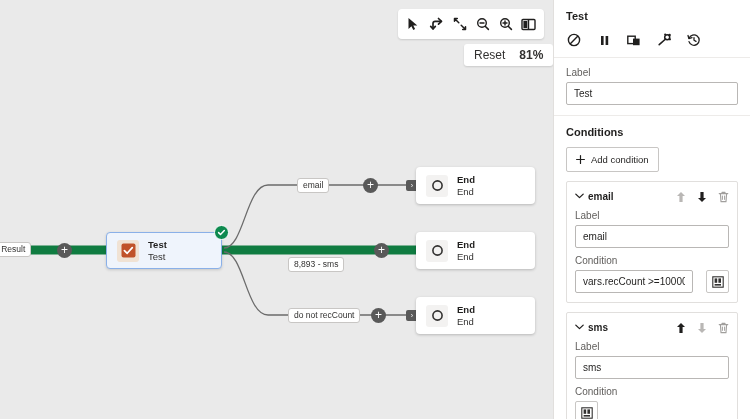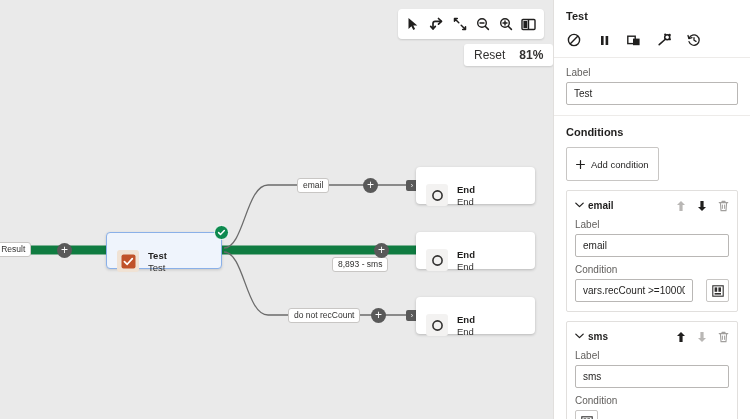--- a/index.html
+++ b/index.html
@@ -45,21 +45,21 @@
   }
   .zoomctl .reset { cursor: pointer; }
   .zoomctl .pct { font-weight: bold; }
 
   
   .node {
     position: absolute;
     background: #ffffff;
     border-radius: 4px;
     box-shadow: 0 1px 3px rgba(0,0,0,.22);
-    display: flex; align-items: flex-start;
+    display: flex; align-items: center;
     padding: 17px 10px;
     cursor: pointer;
   }
   .node .nico {
     width: 22px; height: 22px; border-radius: 3px;
     display: flex; align-items: center; justify-content: center;
     margin-right: 9px; flex: 0 0 auto;
   }
   .node .ntxt { line-height: 1.25; }
   .node .ntitle { font-size: 9.5px; font-weight: bold; color: #201f1e; }
@@ -134,21 +134,21 @@
     background: #ffffff;
     font-family: "Liberation Sans", sans-serif;
     font-size: 10px; color: #201f1e;
     padding: 0 7px;
     outline: none;
   }
   .sec-head { font-size: 11px; font-weight: bold; color: #201f1e; }
   .btn-add {
     margin-top: 9px;
     display: inline-flex; align-items: center; gap: 6px;
-    height: 34px; padding: 0 9px;
+    height: 25px; padding: 0 9px;
     border: 1px solid #c8c6c4; border-radius: 2px;
     background: #ffffff; cursor: pointer;
     font-size: 9.5px; color: #201f1e;
     font-family: "Liberation Sans", sans-serif;
   }
   .cond-card {
     border: 1px solid #e1dfdd; border-radius: 2px;
     background: #ffffff;
     margin-top: 9px;
     padding: 8px 8px 9px 8px;
@@ -274,21 +274,21 @@
         <svg width="13" height="13" viewBox="0 0 13 13">
           <circle cx="6.5" cy="6.5" r="4.6" fill="none" stroke="#323130" stroke-width="1.6"></circle>
         </svg>
       </div>
       <div class="ntxt">
         <div class="ntitle">End</div>
         <div class="nsub">End</div>
       </div>
     </div>
 
-    <div class="pill" style="left:288px; top:257px;margin-left:44px;">
+    <div class="pill" style="left:288px; top:257px;">
       <span>8,893 - sms</span>
     </div>
     <div class="plus" style="left:374px; top:243px;">
       <span>+</span>
     </div>
     <div class="node node-end end2">
       <div class="nico">
         <svg width="13" height="13" viewBox="0 0 13 13">
           <circle cx="6.5" cy="6.5" r="4.6" fill="none" stroke="#323130" stroke-width="1.6"></circle>
         </svg>

